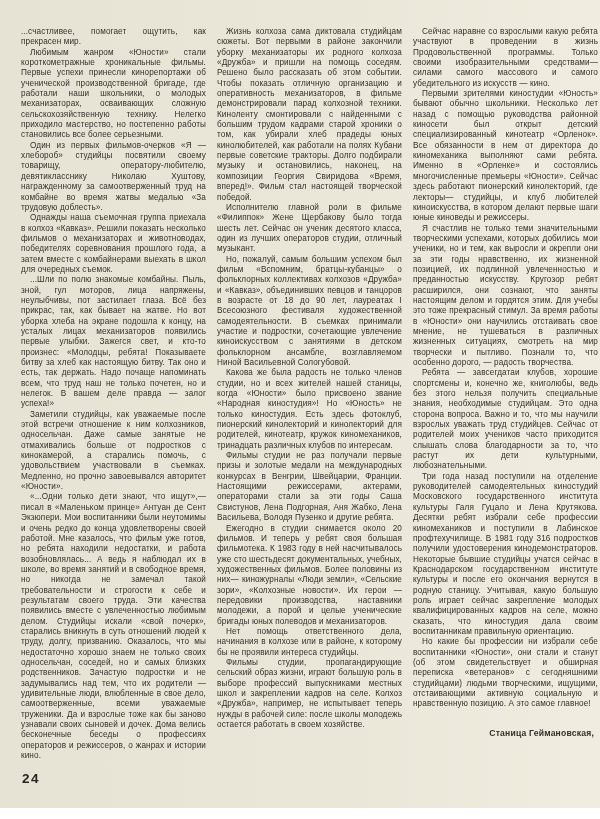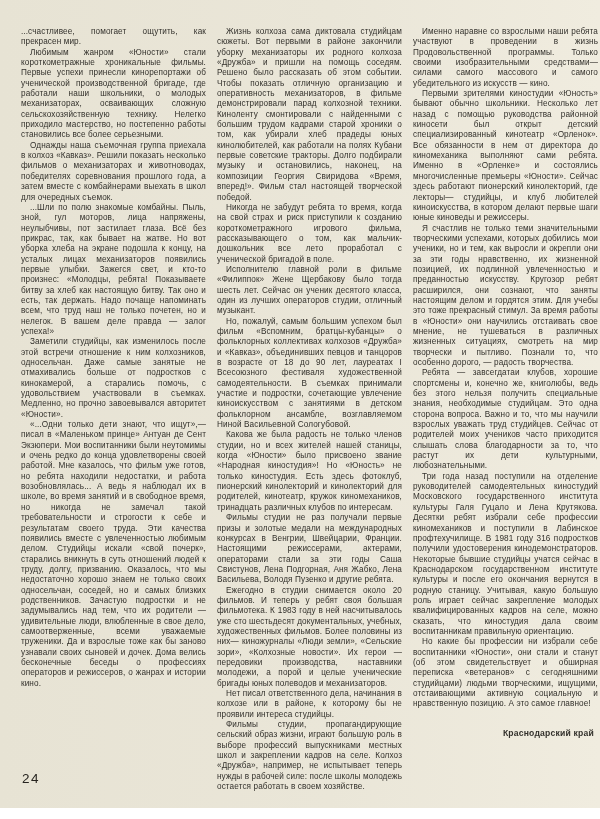--- a/index.html
+++ b/index.html
@@ -39,57 +39,57 @@
     font-weight:bold;
     font-size:8.6px;
     line-height:11.5px;
     letter-spacing:.2px;
   }
   .signature div{white-space:nowrap;}
   .page-number{
     position:absolute;
     left:22px;top:771px;
     font-size:13.5px;
-    font-weight:normal;
+    font-weight:bold;
     letter-spacing:1.5px;
     color:#26241f;
   }
 </style>
 </head>
 <body>
 
 <div class="page">
   <div class="columns">
     <div class="col first-flush">
         <p class="para">...счастливее, помогает ощутить, как прекрасен мир.</p>
         <p class="para">Любимым жанром «Юности» стали короткометражные хроникальные фильмы. Первые успехи принесли кинорепортажи об ученической производственной бригаде, где работали наши школьники, о молодых механизаторах, осваивающих сложную сельскохозяйственную технику. Нелегко приходило мастерство, но постепенно работы становились все более серьезными.</p>
+        <p class="para">Один из первых фильмов-очерков «Я — хлебороб» студийцы посвятили своему товарищу, оператору-любителю, девятикласснику Николаю Хуштову, награжденному за самоотверженный труд на комбайне во время жатвы медалью «За трудовую доблесть».</p>
         <p class="para">Однажды наша съемочная группа приехала в колхоз «Кавказ». Решили показать несколько фильмов о механизаторах и животноводах, победителях соревнования прошлого года, а затем вместе с комбайнерами выехать в школ для очередных съемок.</p>
         <p class="para">...Шли по полю знакомые комбайны. Пыль, зной, гул моторов, лица напряжены, неулыбчивы, пот застилает глаза. Всё без прикрас, так, как бывает на жатве. Но вот уборка хлеба на экране подошла к концу, на усталых лицах механизаторов появились первые улыбки. Зажегся свет, и кто-то произнес: «Молодцы, ребята! Показываете битву за хлеб как настоящую битву. Так оно и есть, так держать. Надо почаще напоминать всем, что труд наш не только почетен, но и нелегок. В вашем деле правда — залог успеха!»</p>
-        <p class="para">Заметили студийцы, как изменилось после этой встречи отношение к ним колхозников, односельчан. Даже самые занятые не отмахивались больше от подростков с кинокамерой, а старались помочь, с удовольствием участвовали в съемках. Медленно, но прочно завоевывался авторитет «Юности».</p>
+        <p class="para">Заметили студийцы, как уважаемые после этой встречи отношение к ним колхозников, односельчан. Даже самые занятые не отмахивались больше от подростков с кинокамерой, а старались помочь, с удовольствием участвовали в съемках. Медленно, но прочно завоевывался авторитет «Юности».</p>
         <p class="para">«...Одни только дети знают, что ищут»,— писал в «Маленьком принце» Антуан де Сент Экзюпери. Мои воспитанники были неутомимы и очень редко до конца удовлетворены своей работой. Мне казалось, что фильм уже готов, но ребята находили недостатки, и работа возобновлялась... А ведь я наблюдал их в школе, во время занятий и в свободное время, но никогда не замечал такой требовательности и строгости к себе и результатам своего труда. Эти качества появились вместе с увлеченностью любимым делом. Студийцы искали «свой почерк», старались вникнуть в суть отношений людей к труду, долгу, призванию. Оказалось, что мы недостаточно хорошо знаем не только своих односельчан, соседей, но и самых близких родственников. Зачастую подростки и не задумывались над тем, что их родители — удивительные люди, влюбленные в свое дело, самоотверженные, всеми уважаемые труженики. Да и взрослые тоже как бы заново узнавали своих сыновей и дочек. Дома велись бесконечные беседы о профессиях операторов и режиссеров, о жанрах и истории кино.</p>
       </div>
     <div class="col">
         <p class="para">Жизнь колхоза сама диктовала студийцам сюжеты. Вот первыми в районе закончили уборку механизаторы их родного колхоза «Дружба» и пришли на помощь соседям. Решено было рассказать об этом событии. Чтобы показать отличную организацию и оперативность механизаторов, в фильме демонстрировали парад колхозной техники. Киноленту смонтировали с найденными с большим трудом кадрами старой хроники о том, как убирали хлеб прадеды юных кинолюбителей, как работали на полях Кубани первые советские тракторы. Долго подбирали музыку и остановились, наконец, на композиции Георгия Свиридова «Время, вперед!». Фильм стал настоящей творческой победой.</p>
-        <p class="para">Никогда не забудут ребята то время, когда на свой страх и риск приступили к созданию короткометражного игрового фильма, рассказывающего о том, как мальчик-дошкольник все лето проработал с ученической бригадой в поле.</p>
         <p class="para">Исполнителю главной роли в фильме «Филиппок» Жене Щербакову было тогда шесть лет. Сейчас он ученик десятого класса, один из лучших операторов студии, отличный музыкант.</p>
         <p class="para">Но, пожалуй, самым большим успехом был фильм «Вспомним, братцы-кубанцы» о фольклорных коллективах колхозов «Дружба» и «Кавказ», объединивших певцов и танцоров в возрасте от 18 до 90 лет, лауреатах I Всесоюзного фестиваля художественной самодеятельности. В съемках принимали участие и подростки, сочетающие увлечение киноискусством с занятиями в детском фольклорном ансамбле, возглавляемом Ниной Васильевной Сологубовой.</p>
         <p class="para">Какова же была радость не только членов студии, но и всех жителей нашей станицы, когда «Юности» было присвоено звание «Народная киностудия»! Но «Юность» не только киностудия. Есть здесь фотоклуб, пионерский кинолекторий и кинолекторий для родителей, кинотеатр, кружок киномехаников, тринадцать различных клубов по интересам.</p>
         <p class="para">Фильмы студии не раз получали первые призы и золотые медали на международных конкурсах в Венгрии, Швейцарии, Франции. Настоящими режиссерами, актерами, операторами стали за эти годы Саша Свистунов, Лена Подгорная, Аня Жабко, Лена Васильева, Володя Пузенко и другие ребята.</p>
         <p class="para">Ежегодно в студии снимается около 20 фильмов. И теперь у ребят своя большая фильмотека. К 1983 году в ней насчитывалось уже сто шестьдесят документальных, учебных, художественных фильмов. Более половины из них— киножурналы «Люди земли», «Сельские зори», «Колхозные новости». Их герои — передовики производства, наставники молодежи, а порой и целые ученические бригады юных полеводов и механизаторов.</p>
-        <p class="para">Нет писал ответственного дела, начинания в колхозе или в районе, к которому бы не проявили интереса студийцы.</p>
+        <p class="para">Нет помощь ответственного дела, начинания в колхозе или в районе, к которому бы не проявили интереса студийцы.</p>
         <p class="para">Фильмы студии, пропагандирующие сельский образ жизни, играют большую роль в выборе профессий выпускниками местных школ и закреплении кадров на селе. Колхоз «Дружба», например, не испытывает теперь нужды в рабочей силе: после школы молодежь остается работать в своем хозяйстве.</p>
       </div>
     <div class="col">
       <div>
-          <p class="para">Именно наравне со взрослыми наши ребята участвуют в проведении в жизнь Продовольственной программы. Только своими изобразительными средствами— силами самого массового и самого убедительного из искусств — кино.</p>
+          <p class="para">Сейчас наравне со взрослыми какую ребята участвуют в проведении в жизнь Продовольственной программы. Только своими изобразительными средствами— силами самого массового и самого убедительного из искусств — кино.</p>
           <p class="para">Первыми зрителями киностудии «Юность» бывают обычно школьники. Несколько лет назад с помощью руководства районной киносети был открыт детский специализированный кинотеатр «Орленок». Все обязанности в нем от директора до киномеханика выполняют сами ребята. Именно в «Орленке» и состоялись многочисленные премьеры «Юности». Сейчас здесь работают пионерский кинолекторий, где лекторы— студийцы, и клуб любителей киноискусства, в котором делают первые шаги юные киноведы и режиссеры.</p>
           <p class="para">Я счастлив не только теми значительными творческими успехами, которых добились мои ученики, но и тем, как выросли и окрепли они за эти годы нравственно, их жизненной позицией, их подлинной увлеченностью и преданностью искусству. Кругозор ребят расширился, они сознают, что заняты настоящим делом и гордятся этим. Для учебы это тоже прекрасный стимул. За время работы в «Юности» они научились отстаивать свое мнение, не тушеваться в различных жизненных ситуациях, смотреть на мир творчески и пытливо. Познали то, что особенно дорого, — радость творчества.</p>
           <p class="para">Ребята — завсегдатаи клубов, хорошие спортсмены и, конечно же, книголюбы, ведь без этого нельзя получить специальные знания, необходимые студийцам. Это одна сторона вопроса. Важно и то, что мы научили взрослых уважать труд студийцев. Сейчас от родителей моих учеников часто приходится слышать слова благодарности за то, что растут их дети культурными, любознательными.</p>
           <p class="para">Три года назад поступили на отделение руководителей самодеятельных киностудий Московского государственного института культуры Галя Гуцало и Лена Крутякова. Десятки ребят избрали себе профессии киномехаников и поступили в Лабинское профтехучилище. В 1981 году 316 подростков получили удостоверения кинодемонстраторов. Некоторые бывшие студийцы учатся сейчас в Краснодарском государственном институте культуры и после его окончания вернутся в родную станицу. Учитывая, какую большую роль играет сейчас закрепление молодых квалифицированных кадров на селе, можно сказать, что киностудия дала своим воспитанникам правильную ориентацию.</p>
           <p class="para">Но какие бы профессии ни избрали себе воспитанники «Юности», они стали и станут (об этом свидетельствует и обширная переписка «ветеранов» с сегодняшними студийцами) людьми творческими, ищущими, отстаивающими активную социальную и нравственную позицию. А это самое главное!</p>
         </div>
       <div class="signature">
-        <div>Краснодарский край</div>
+        <div>Станица Геймановская,</div>
       </div>
     </div>
   </div>
   <div class="page-number">24</div>
 </div>
 
 </body></html>

